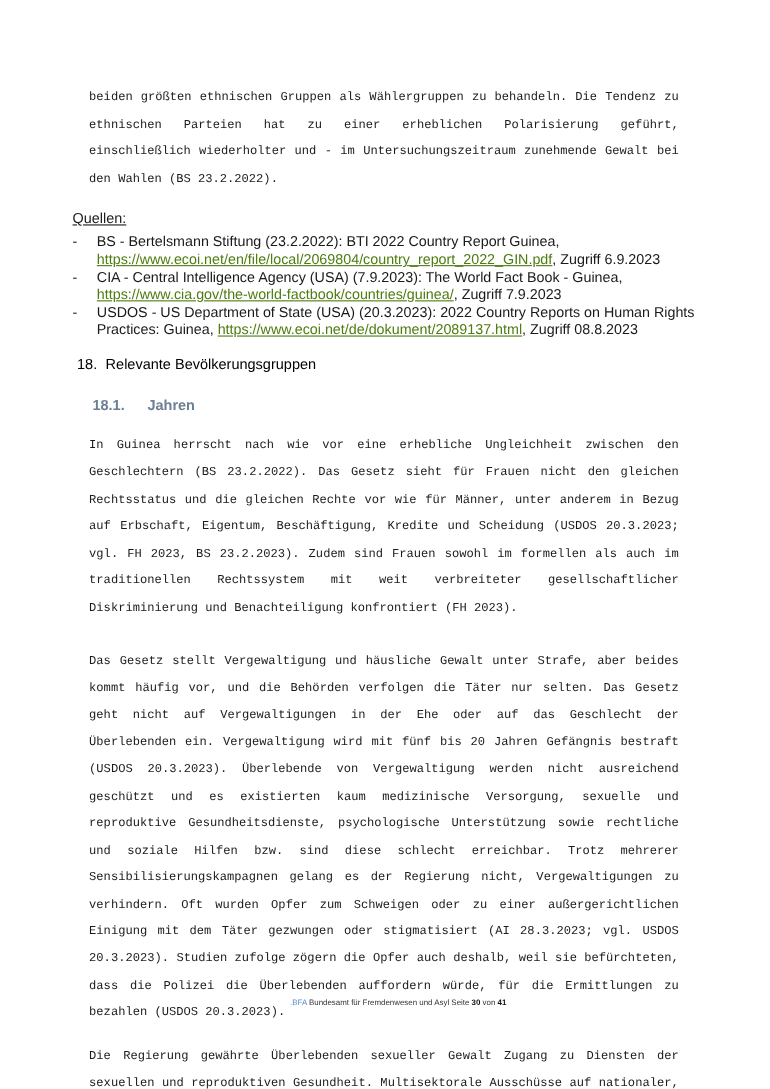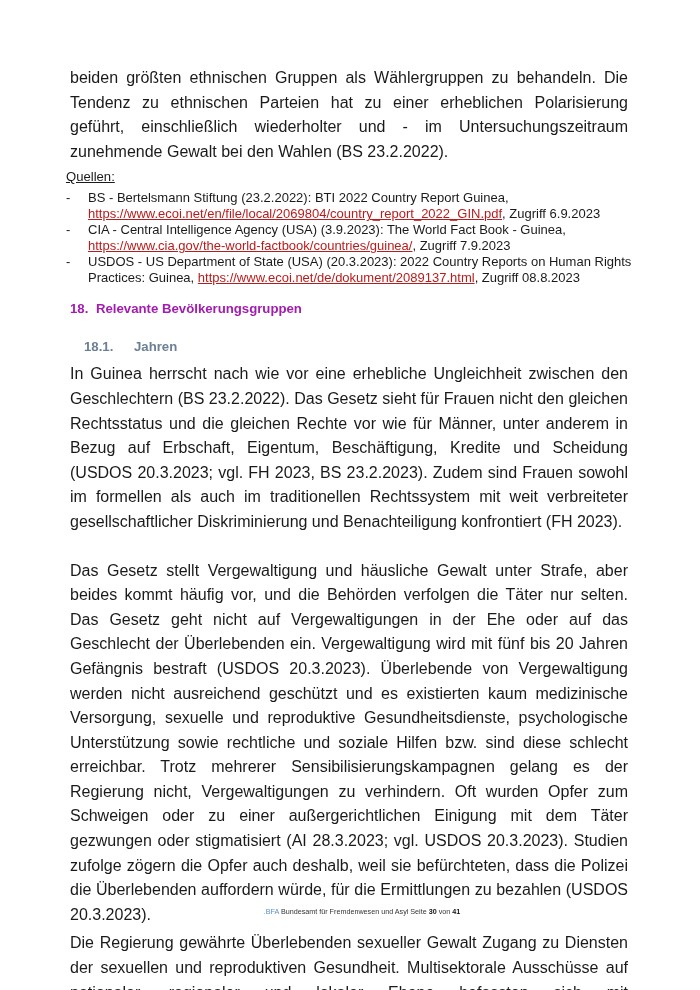--- a/index.html
+++ b/index.html
@@ -15,24 +15,25 @@
       font-family: "Liberation Sans", sans-serif;
       color: #1a1a1a;
     }
     .page {
       position: absolute;
       left: 66px;
       top: 62px;
       width: 566px;
     }
     .para {
-      font-size: 16px;
+      font-size: 11px;
       line-height: 24.6px;
       text-align: justify;
-      margin: 4px;
+      margin: 15px;
+      font-family: Liberation Mono, monospace;
     }
     .para.gap-after {
       margin-bottom: 24px;
     }
     .sources {
     }
     .sources-title {
       font-size: 13.1px;
       line-height: 18px;
       text-decoration: underline;
@@ -48,27 +49,27 @@
       padding-left: 22px;
       font-size: 13px;
       line-height: 16px;
     }
     .src-item .dash {
       position: absolute;
       left: 0;
       top: 0;
     }
     .src-item a {
-      color: #b91c1c;
+      color: #4d7c0f;
       text-decoration: underline;
     }
     .h1 {
       font-size: 13.2px;
-      font-weight: bold;
-      color: #a21caf;
+      font-weight: normal;
+      color: #000000;
       margin: 14px 0 0 4px;
       line-height: 18px;
     }
     .h1 .num {
       display: inline-block;
       width: 26px;
     }
     .h2 {
       font-size: 13.2px;
       font-weight: bold;
@@ -106,21 +107,21 @@
   <div class="sources">
     <p class="sources-title">Quellen:</p>
     <ul class="src-list">
       <li class="src-item">
         <span class="dash">-</span>
         <span>BS - Bertelsmann Stiftung (23.2.2022): BTI 2022 Country Report Guinea,</span><br>
         <a href="#">https://www.ecoi.net/en/file/local/2069804/country_report_2022_GIN.pdf</a><span>, Zugriff 6.9.2023</span>
       </li>
       <li class="src-item">
         <span class="dash">-</span>
-        <span>CIA - Central Intelligence Agency (USA) (3.9.2023): The World Fact Book - Guinea,</span><br>
+        <span>CIA - Central Intelligence Agency (USA) (7.9.2023): The World Fact Book - Guinea,</span><br>
         <a href="#">https://www.cia.gov/the-world-factbook/countries/guinea/</a><span>, Zugriff 7.9.2023</span>
       </li>
       <li class="src-item">
         <span class="dash">-</span>
         <span>USDOS - US Department of State (USA) (20.3.2023): 2022 Country Reports on Human Rights Practices: Guinea,</span>
         <a href="#">https://www.ecoi.net/de/dokument/2089137.html</a><span>, Zugriff 08.8.2023</span>
       </li>
     </ul>
   </div>
 

